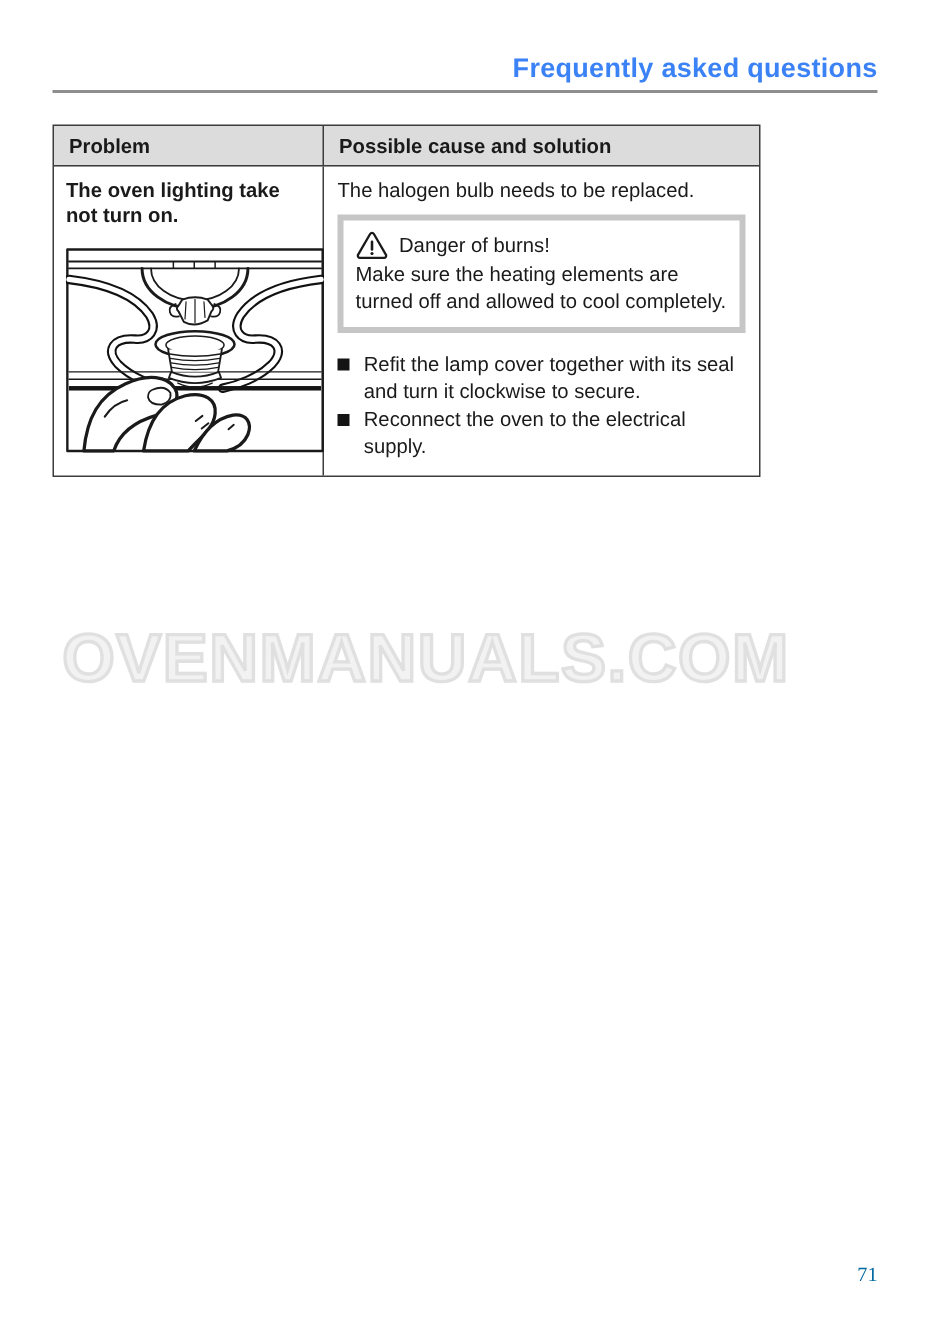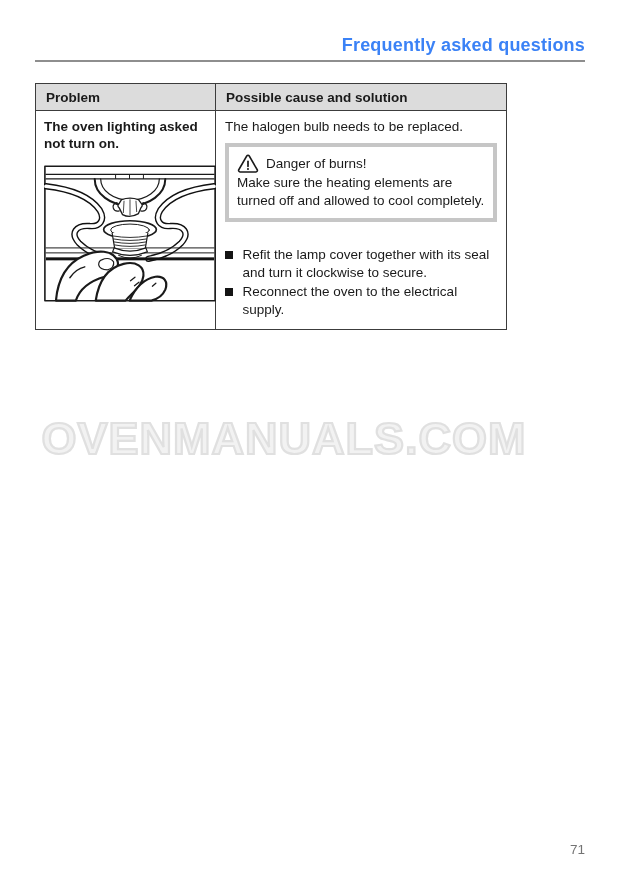--- a/index.html
+++ b/index.html
@@ -43,21 +43,21 @@
   .td { padding: 6px 8px 10px 8px; }
   .td.col-cause { padding: 5px 9px 9px 9px; }
   .problem {
     font-weight: bold; line-height: 17px; padding-top: 1px;
   }
   .cause-intro { line-height: 18px; padding-top: 2px; }
 
   
   .warnbox {
     border: 4px solid #c6c6c6;
-    margin: 7px 0 24px 0;
+    margin: 7px 0 12px 0;
     padding: 5px 8px 8px 8px;
     line-height: 18px;
   }
   .warntitle { display: flex; align-items: center; gap: 7px; margin: 2px 0 1px 0; }
   .warn-icon-svg { display: block; flex: none; }
 
   
   .steps { list-style: none; }
   .steps li { display: flex; gap: 10px; line-height: 18px; margin-bottom: 1px; }
   .sq {
@@ -73,41 +73,41 @@
     position: absolute; top: 413px; left: 0; width: 568px;
     text-align: center; white-space: nowrap;
     font-weight: bold; font-size: 45px; letter-spacing: 1px;
     color: #f2f2f2;
     -webkit-text-stroke: 2.2px #e0e0e0;
   }
 
   
   .page-number {
     position: absolute; top: 842px; right: 35px;
-    font-size: 13.5px; color: #737373;
+    font-size: 13.5px; color: #0369a1; font-family: Liberation Serif, serif;
   }
 </style>
 </head>
 <body>
 
 <div class="page">
 
   <div class="doc-title">Frequently asked questions</div>
   <div class="title-rule"></div>
 
   <div class="faq-table">
     <div class="thead">
       <div class="th col-problem">Problem</div>
       <div class="th col-cause">Possible cause and solution</div>
     </div>
 
     <div class="trow">
 
       <div class="td col-problem">
-        <p class="problem">The oven lighting asked not turn on.</p>
+        <p class="problem">The oven lighting take not turn on.</p>
 
         <svg class="illustration" width="172" height="137" viewBox="0 0 173 137">
           <g fill="none" stroke="#1a1a1a" stroke-linecap="round" stroke-linejoin="round">
 
             <rect x="0.9" y="0.9" width="171.2" height="135.2" fill="#ffffff" stroke-width="1.6"></rect>
 
             <line x1="2" y1="9" x2="171" y2="9" stroke-width="1.3"></line>
             <line x1="2" y1="13.6" x2="171" y2="13.6" stroke-width="1.3"></line>
             <line x1="72" y1="9.5" x2="72" y2="13.2" stroke-width="1"></line>
             <line x1="86" y1="9.5" x2="86" y2="13.2" stroke-width="1"></line>

